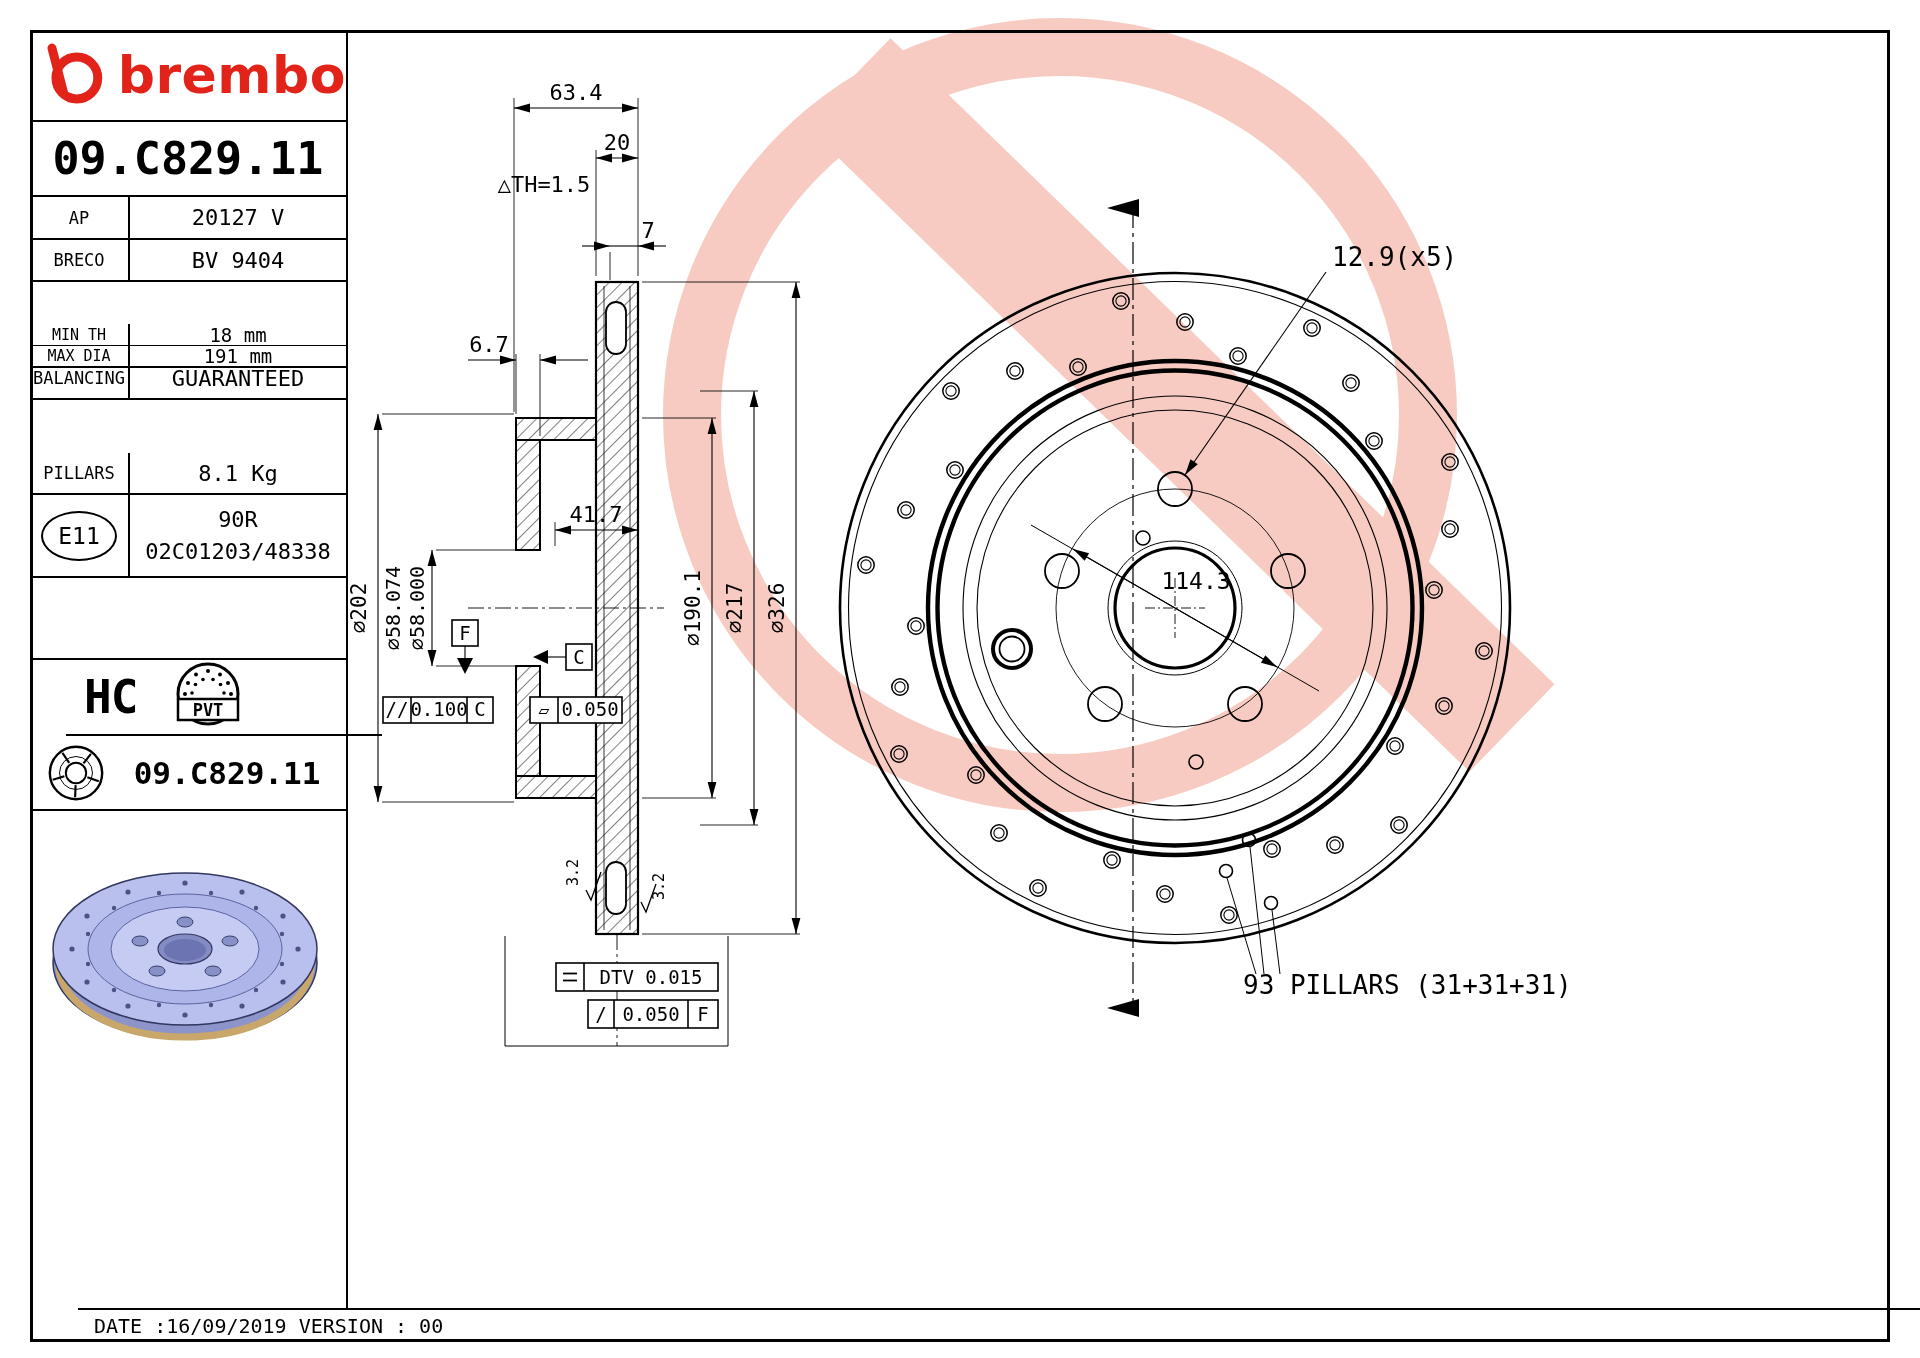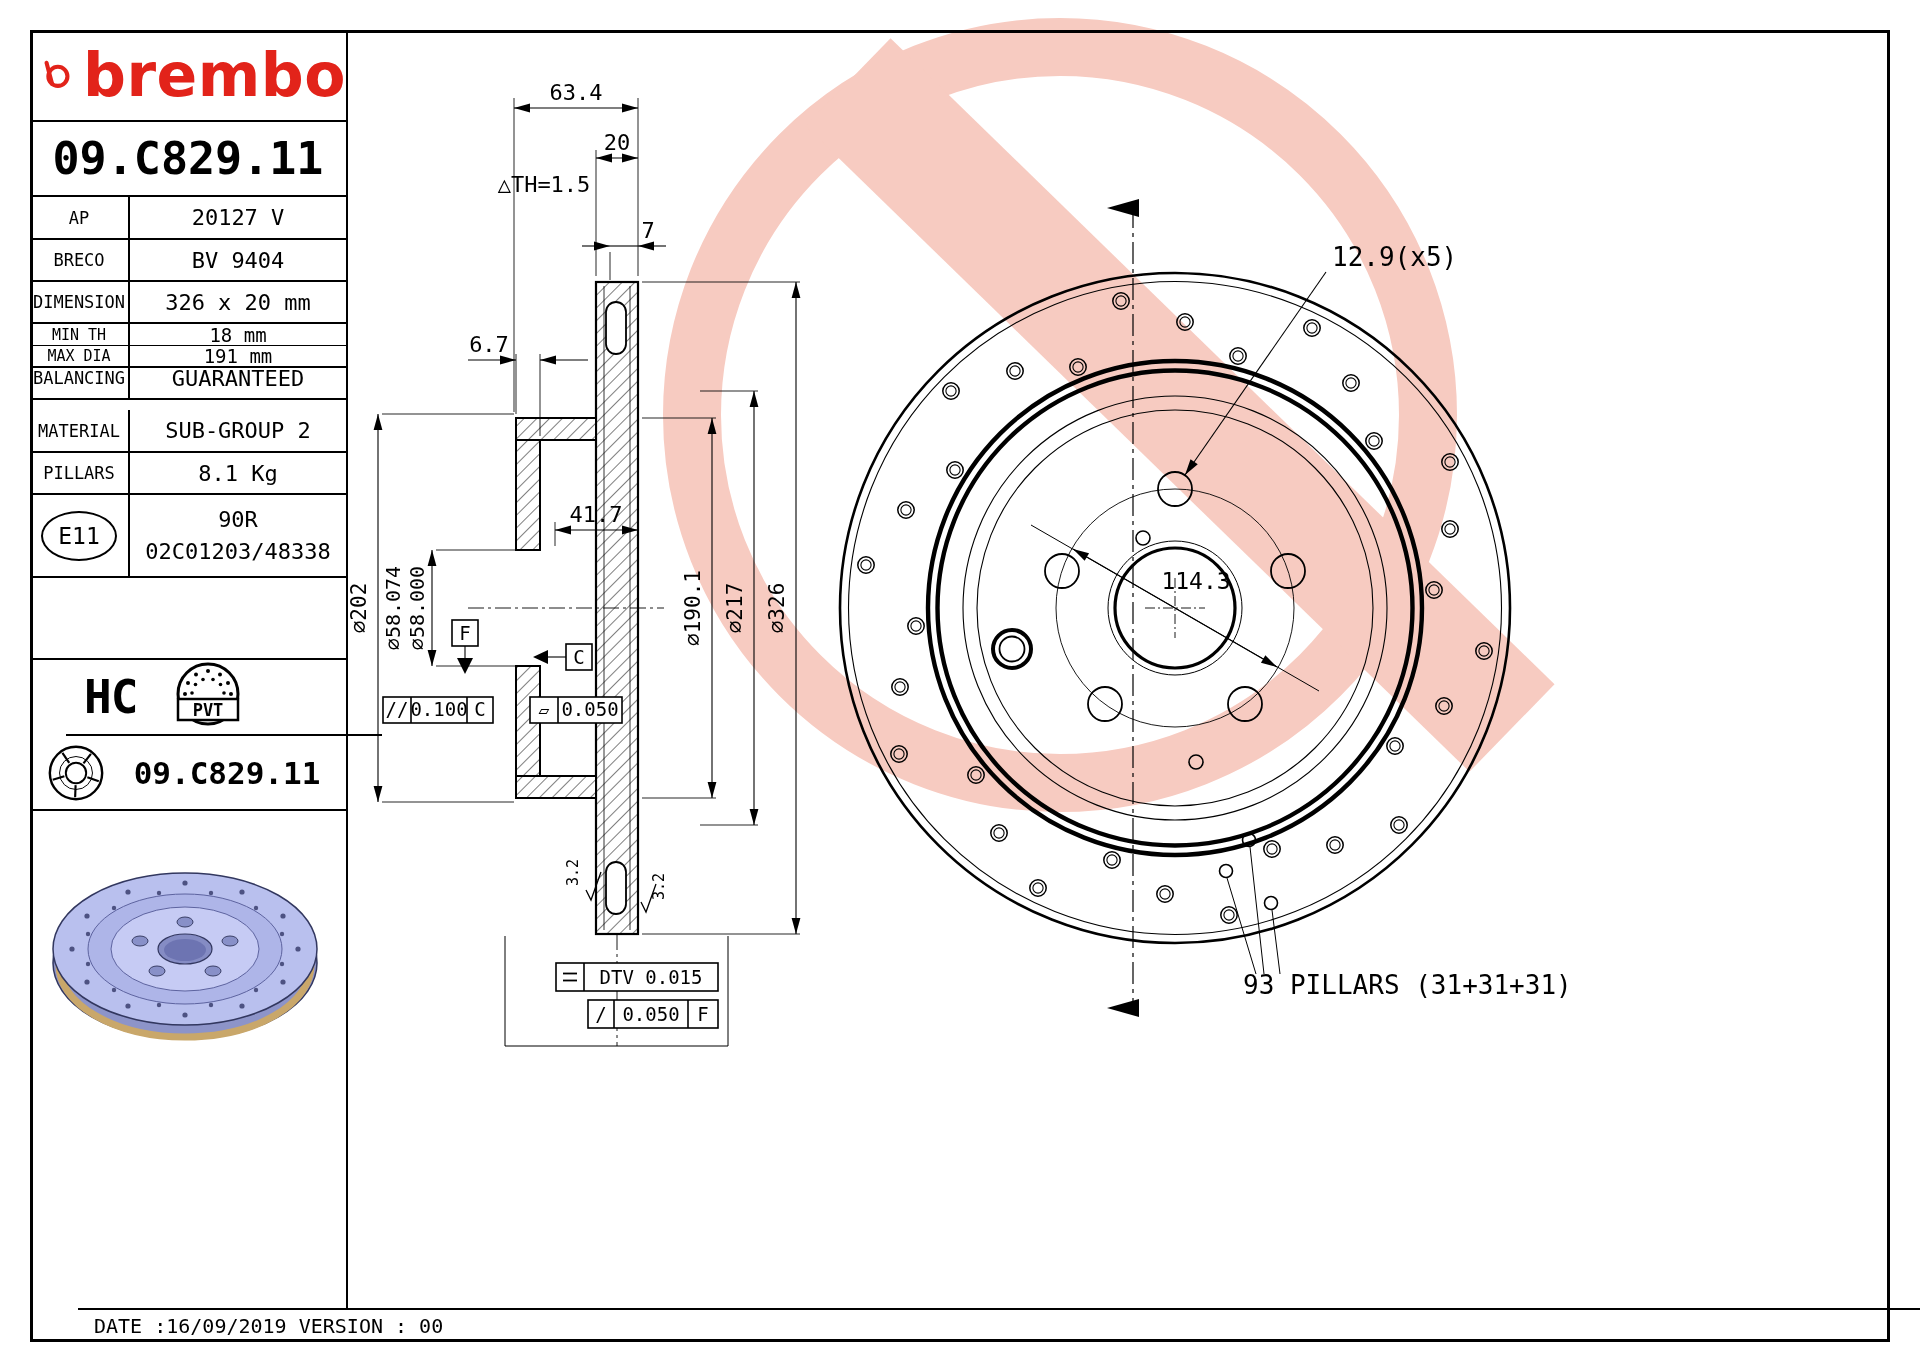--- a/index.html
+++ b/index.html
@@ -12,21 +12,21 @@
   .footer-bar{position:absolute;left:30px;top:1308px;width:1860px;height:34px;border-top:2.5px solid #000;
          box-sizing:border-box;display:flex;align-items:center;padding-left:16px;font-size:20px;
          white-space:pre;z-index:3;margin-left:48px;}
   .left-panel{position:absolute;left:30px;top:30px;width:316px;height:1278px;background:#fff;
          border-right:2.5px solid #000;box-sizing:content-box;z-index:2;}
   .row{position:absolute;left:0;width:316px;border-bottom:2px solid #000;box-sizing:border-box;display:flex;}
   .row .lbl{width:100px;border-right:2px solid #000;box-sizing:border-box;display:flex;align-items:center;
          justify-content:center;font-size:17px;text-align:center;}
   .row .val{flex:1;display:flex;align-items:center;justify-content:center;font-size:22px;}
   .row-logo{top:0;height:92px;display:flex;align-items:center;padding-left:12px;gap:12px;}
-  .logo-text{font-family:"DejaVu Sans",sans-serif;font-weight:800;font-size:60px;color:#e2231a;
+  .logo-text{font-family:"DejaVu Sans",sans-serif;font-weight:800;font-size:52px;color:#e2231a;
          letter-spacing:0.5px;line-height:1;}
   .row-part{top:92px;height:75px;align-items:center;justify-content:center;font-size:45px;font-weight:bold;}
   .row-empty{top:548px;height:82px;}
   .row-hcpvt{top:630px;height:76px;align-items:center;margin-left:36px;}
   .hc{font-size:46px;font-weight:900;letter-spacing:-1px;margin-left:18px;}
   .row-disc{top:706px;height:75px;align-items:center;}
   .disc-num{flex:1;text-align:center;font-size:31px;font-weight:bold;}
   .row-photo{top:781px;height:497px;border-bottom:none;display:block;}
   .e11-oval{width:72px;height:46px;border:2.5px solid #000;border-radius:50%;display:flex;
          align-items:center;justify-content:center;font-size:23px;}
@@ -275,39 +275,31 @@
     <div class="row row-part">09.C829.11</div>
 
     <div class="row" style="top:167px;height:43px">
       <div class="lbl">AP</div>
       <div class="val">20127 V</div>
     </div>
     <div class="row" style="top:210px;height:42px">
       <div class="lbl">BRECO</div>
       <div class="val">BV 9404</div>
     </div>
-    <div class="row" style="top:252px;height:42px">
-      <div class="lbl">DIMENSION</div>
-      <div class="val">326 x 20 mm</div>
-    </div>
     <div class="row small-row" style="top:294px;height:22px;border-bottom-width:1.5px">
       <div class="lbl">MIN TH</div>
       <div class="val">18 mm</div>
     </div>
     <div class="row small-row" style="top:316px;height:22px">
       <div class="lbl">MAX DIA</div>
       <div class="val">191 mm</div>
     </div>
     <div class="row" style="top:328px;height:42px">
       <div class="lbl">BALANCING</div>
       <div class="val">GUARANTEED</div>
-    </div>
-    <div class="row" style="top:380px;height:43px">
-      <div class="lbl">MATERIAL</div>
-      <div class="val">SUB-GROUP 2</div>
     </div>
     <div class="row" style="top:423px;height:42px">
       <div class="lbl">PILLARS</div>
       <div class="val">8.1 Kg</div>
     </div>
 
     <div class="row" style="top:465px;height:83px">
       <div class="lbl" style="font-size:20px">
         <div class="e11-oval">E11</div>
       </div>

